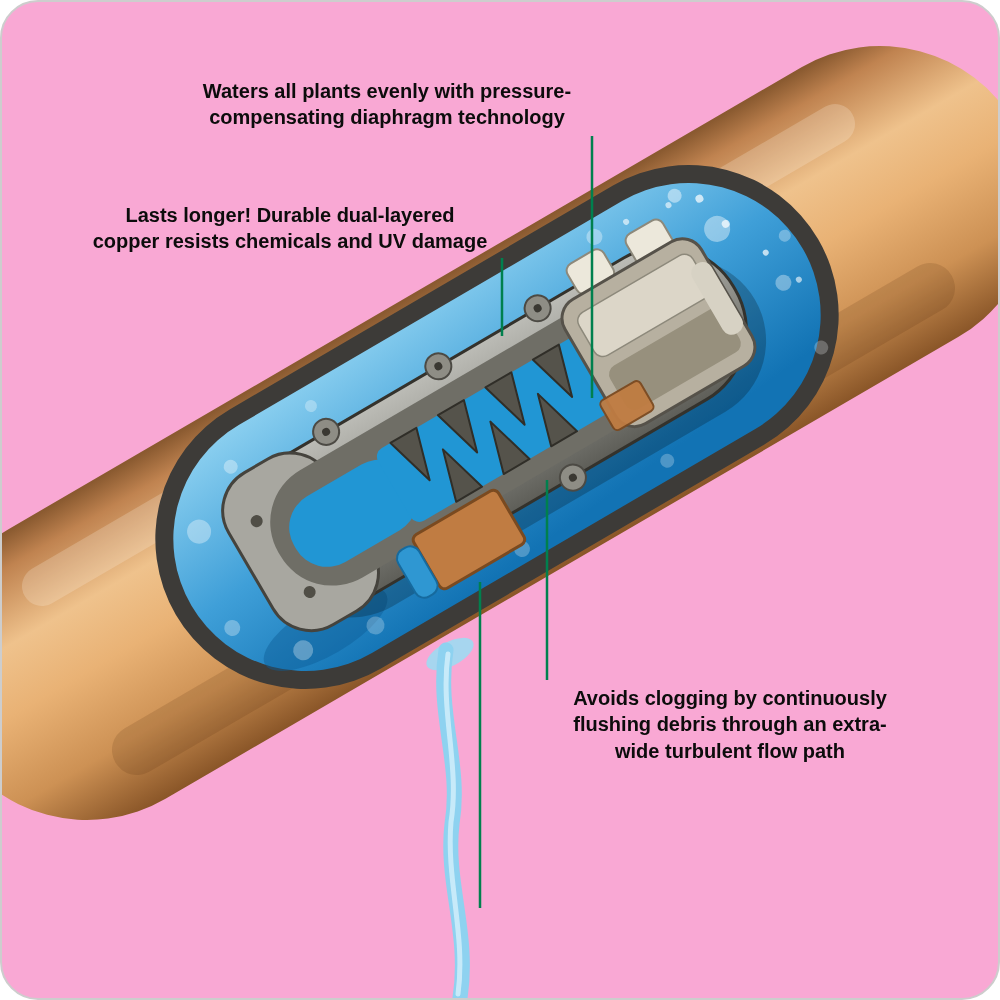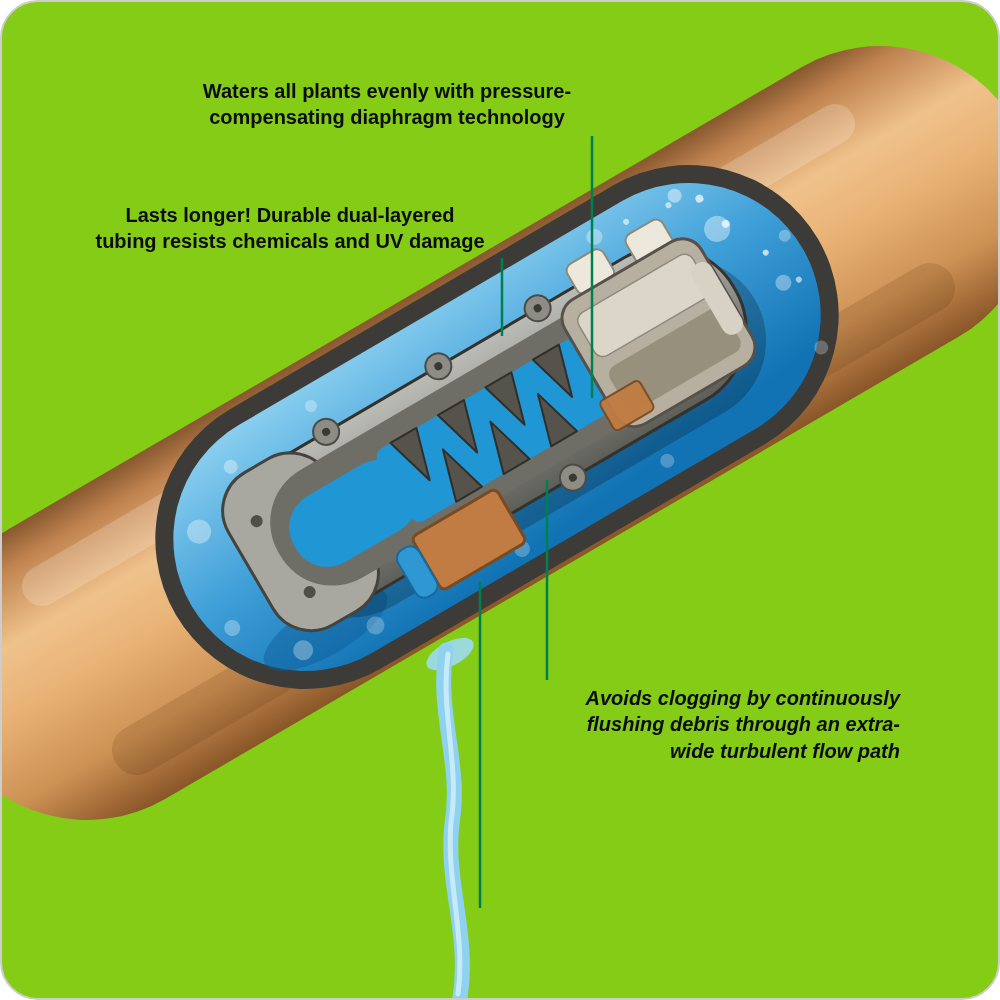--- a/index.html
+++ b/index.html
@@ -8,41 +8,41 @@
     background: #ffffff;
     width: 1000px;
     height: 1000px;
     font-family: "Liberation Sans", sans-serif;
   }
   .card {
     position: relative;
     width: 1000px;
     height: 1000px;
     box-sizing: border-box;
-    background: #84cc16;
+    background: #f9a8d4;
     border: 2px solid #cdcdcd;
     border-radius: 38px;
     overflow: hidden;
   }
   .card svg {
     position: absolute;
     left: 0;
     top: 0;
   }
   .ann {
     position: absolute;
     font-weight: bold;
     font-size: 20px;
     line-height: 1.32;
     color: #0c0c0c;
     white-space: pre-line;
     letter-spacing: 0;
   }
   .ann-center { text-align: center; }
-  .ann-left   { text-align: right; font-style: italic; }
+  .ann-left   { text-align: center; }
   .ann-pressure  { left: 155px; top: 76px;  width: 460px; }
   .ann-durable   { left: 58px;  top: 200px; width: 460px; }
   .ann-clog      { left: 558px; top: 683px; width: 340px; }
   .ann-copper    { left: 490px; top: 818px; width: 390px; }
 </style>
 </head>
 <body>
 
 <div class="card">
 
@@ -171,20 +171,20 @@
       <line x1="500" y1="256" x2="500" y2="334" stroke="#00804e"></line>
       <line x1="545" y1="478" x2="545" y2="678" stroke="#00804e"></line>
       <line x1="478" y1="580" x2="478" y2="906" stroke="#00804e"></line>
     </g>
   </svg>
 
   <div class="ann ann-center ann-pressure">Waters all plants evenly with pressure-
 compensating diaphragm technology</div>
 
   <div class="ann ann-center ann-durable">Lasts longer! Durable dual-layered
-tubing resists chemicals and UV damage</div>
+copper resists chemicals and UV damage</div>
 
   <div class="ann ann-left ann-clog">Avoids clogging by continuously
 flushing debris through an extra-
 wide turbulent flow path</div>
 
 
 </div>
 
 </body></html>

